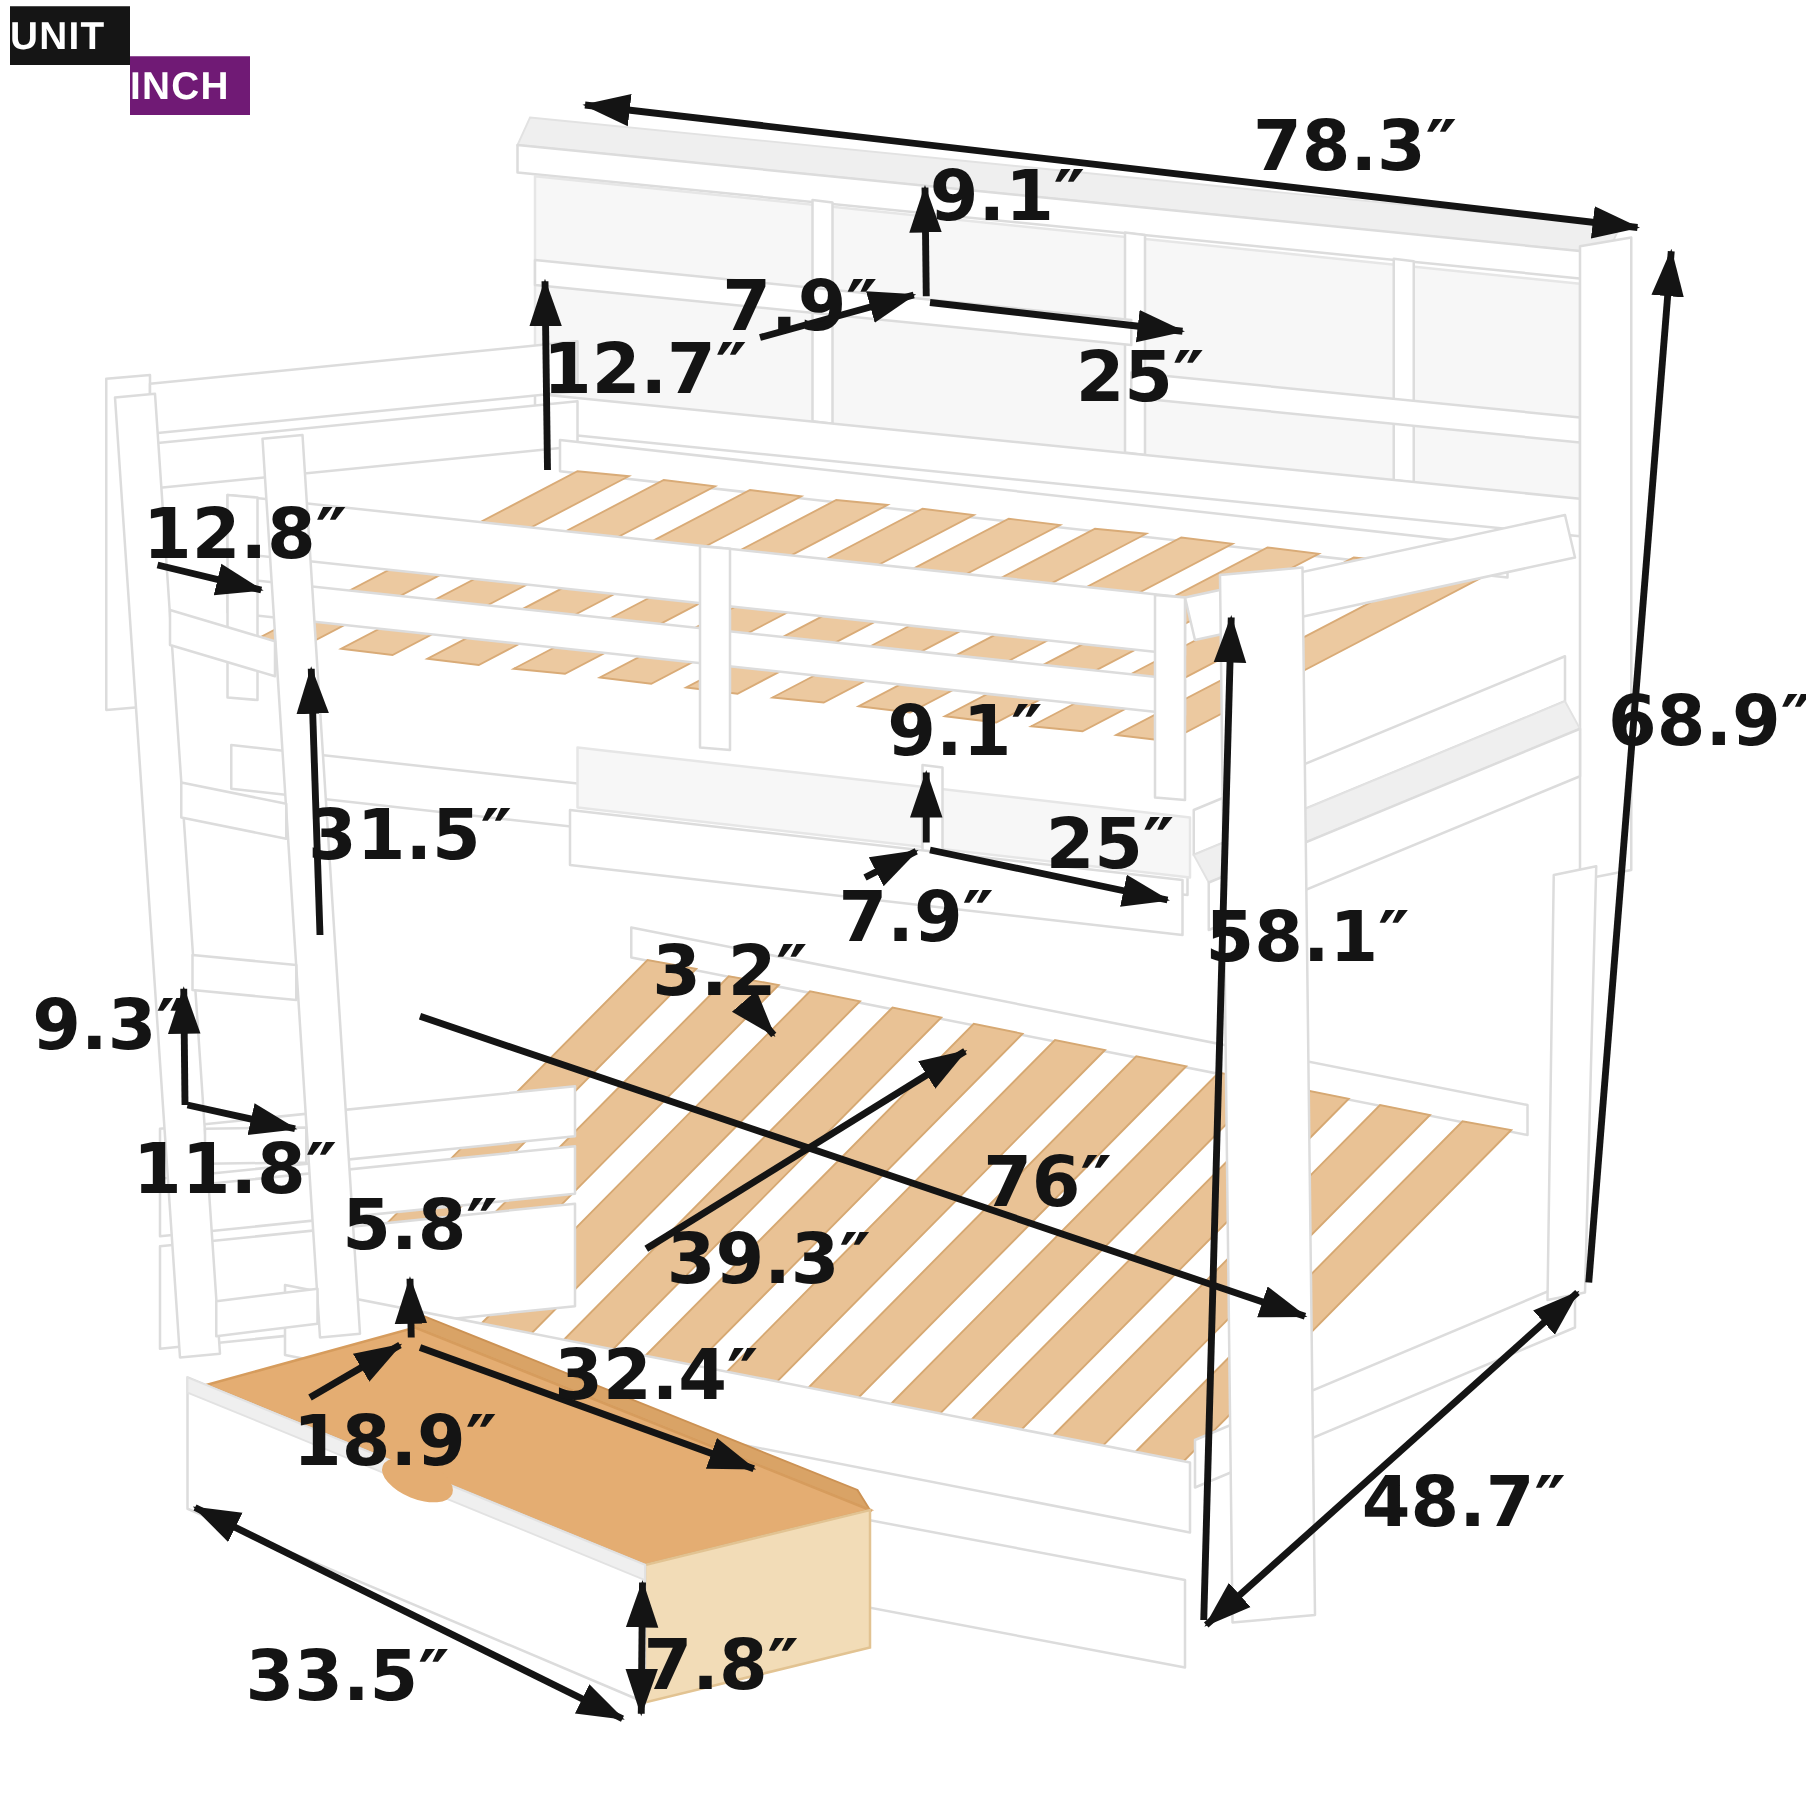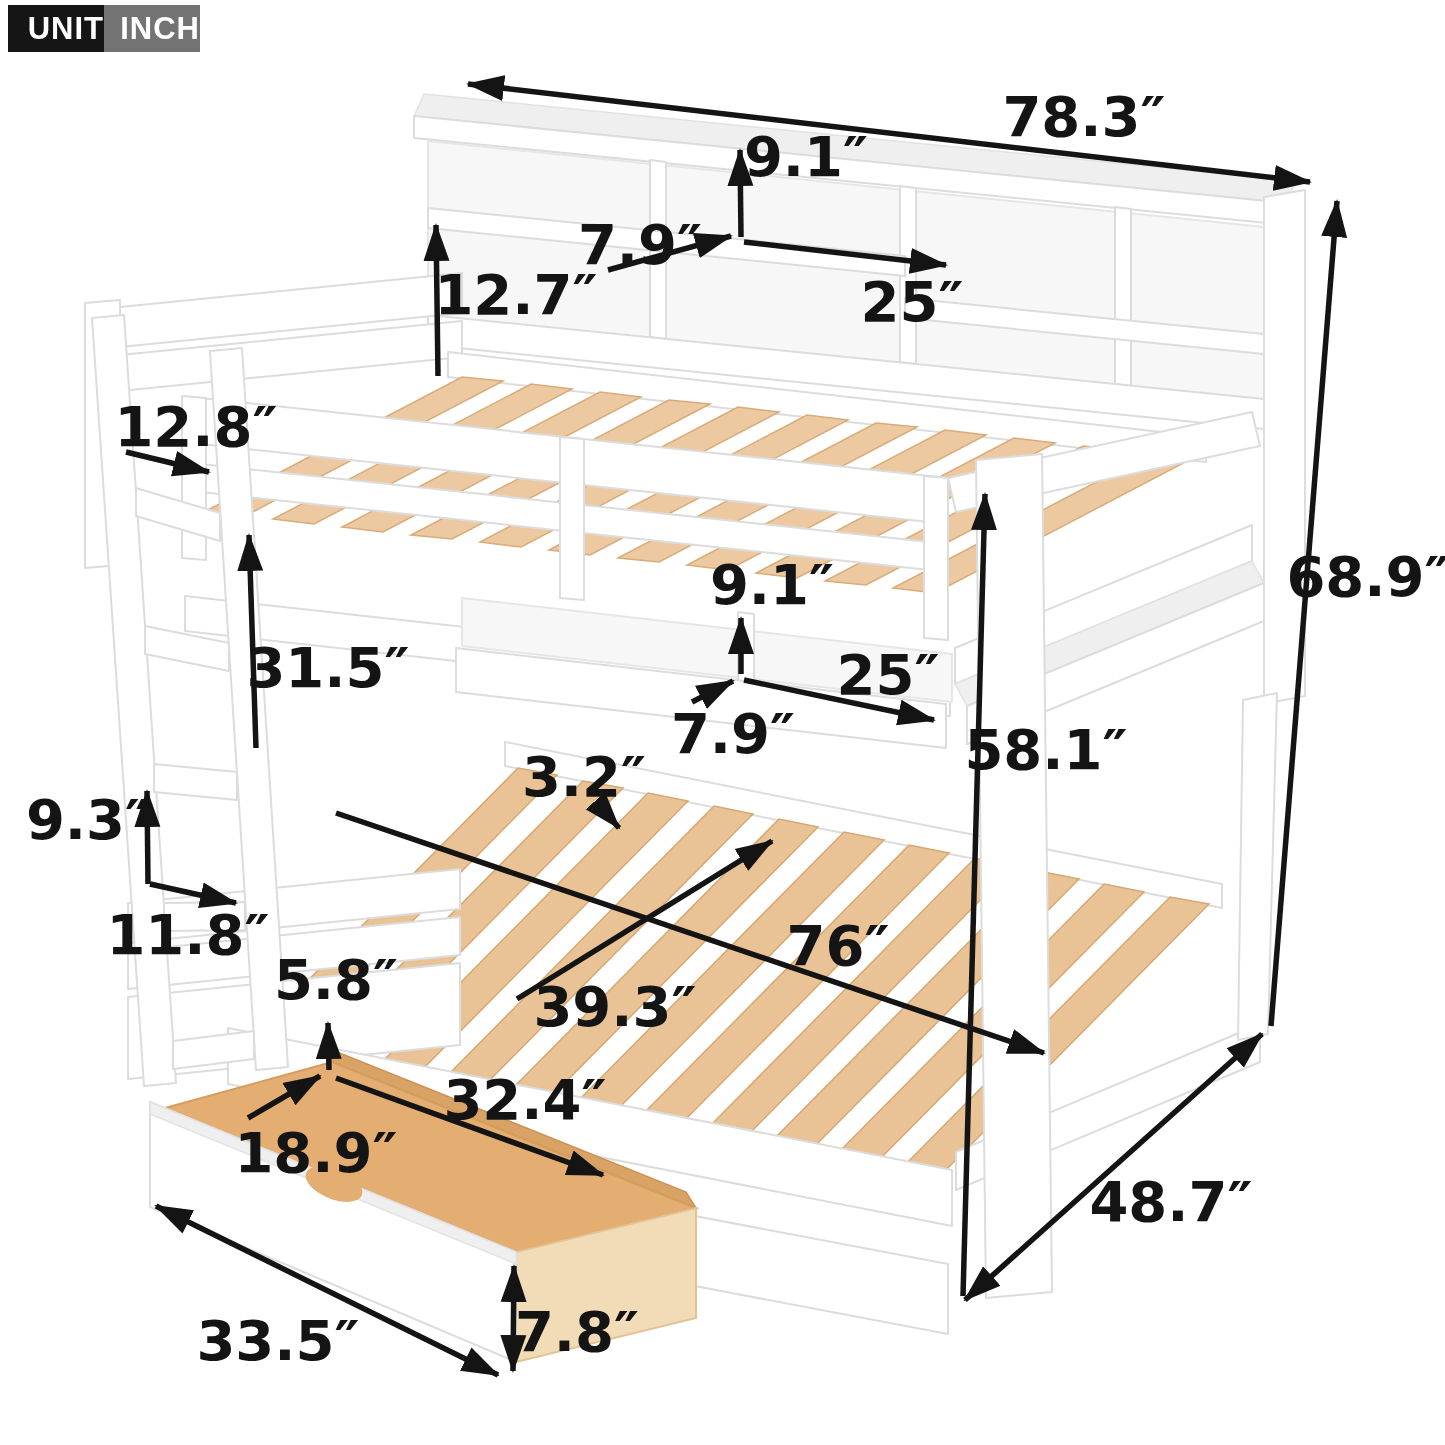--- a/index.html
+++ b/index.html
@@ -1,24 +1,24 @@
 <!DOCTYPE html>
 <html><head>
 <meta charset="utf-8">
 <style>
   html,body{margin:0;padding:0;background:#fff;}
   .stage{position:relative;width:1445px;height:1445px;background:#ffffff;overflow:hidden;
          font-family:"DejaVu Sans",sans-serif;}
   .stage svg{position:absolute;left:0;top:0;}
   .badge{position:absolute;left:8px;top:5px;display:flex;z-index:10;}
-  .badge span{display:block;width:96px;height:47px;line-height:47px;text-align:right;
+  .badge span{display:block;width:96px;height:47px;line-height:47px;text-align:left;
       font-family:"Liberation Sans",sans-serif;font-weight:bold;font-size:31px;color:#ffffff;
       letter-spacing:1px;}
   .badge .u{background:#151515;}
-  .badge .i{background:#737373;}
+  .badge .i{background:#701a75;margin-top:40px;}
   .frame{fill:#ffffff;stroke:#dcdcdc;stroke-width:2;stroke-linejoin:round;}
   .panel{fill:#f7f7f7;stroke:#e6e6e6;stroke-width:2;stroke-linejoin:round;}
   .shade{fill:#efefef;stroke:#e2e2e2;stroke-width:1.5;}
   .slat{fill:#ecc9a0;stroke:#d9ab77;stroke-width:1.5;}
   .slat2{fill:#e9c295;stroke:#d6a872;stroke-width:1.5;}
   .ply{fill:#e4ad72;stroke:#d69c5d;stroke-width:2;}
   .plyd{fill:#d9a366;stroke:#cc9254;stroke-width:1.5;}
   .plyl{fill:#f2dcb7;stroke:#e2c392;stroke-width:2;}
   .dim line{stroke:#141414;stroke-width:5.5;}
   .dim text{font-family:"DejaVu Sans",sans-serif;font-weight:bold;font-size:56px;fill:#141414;

